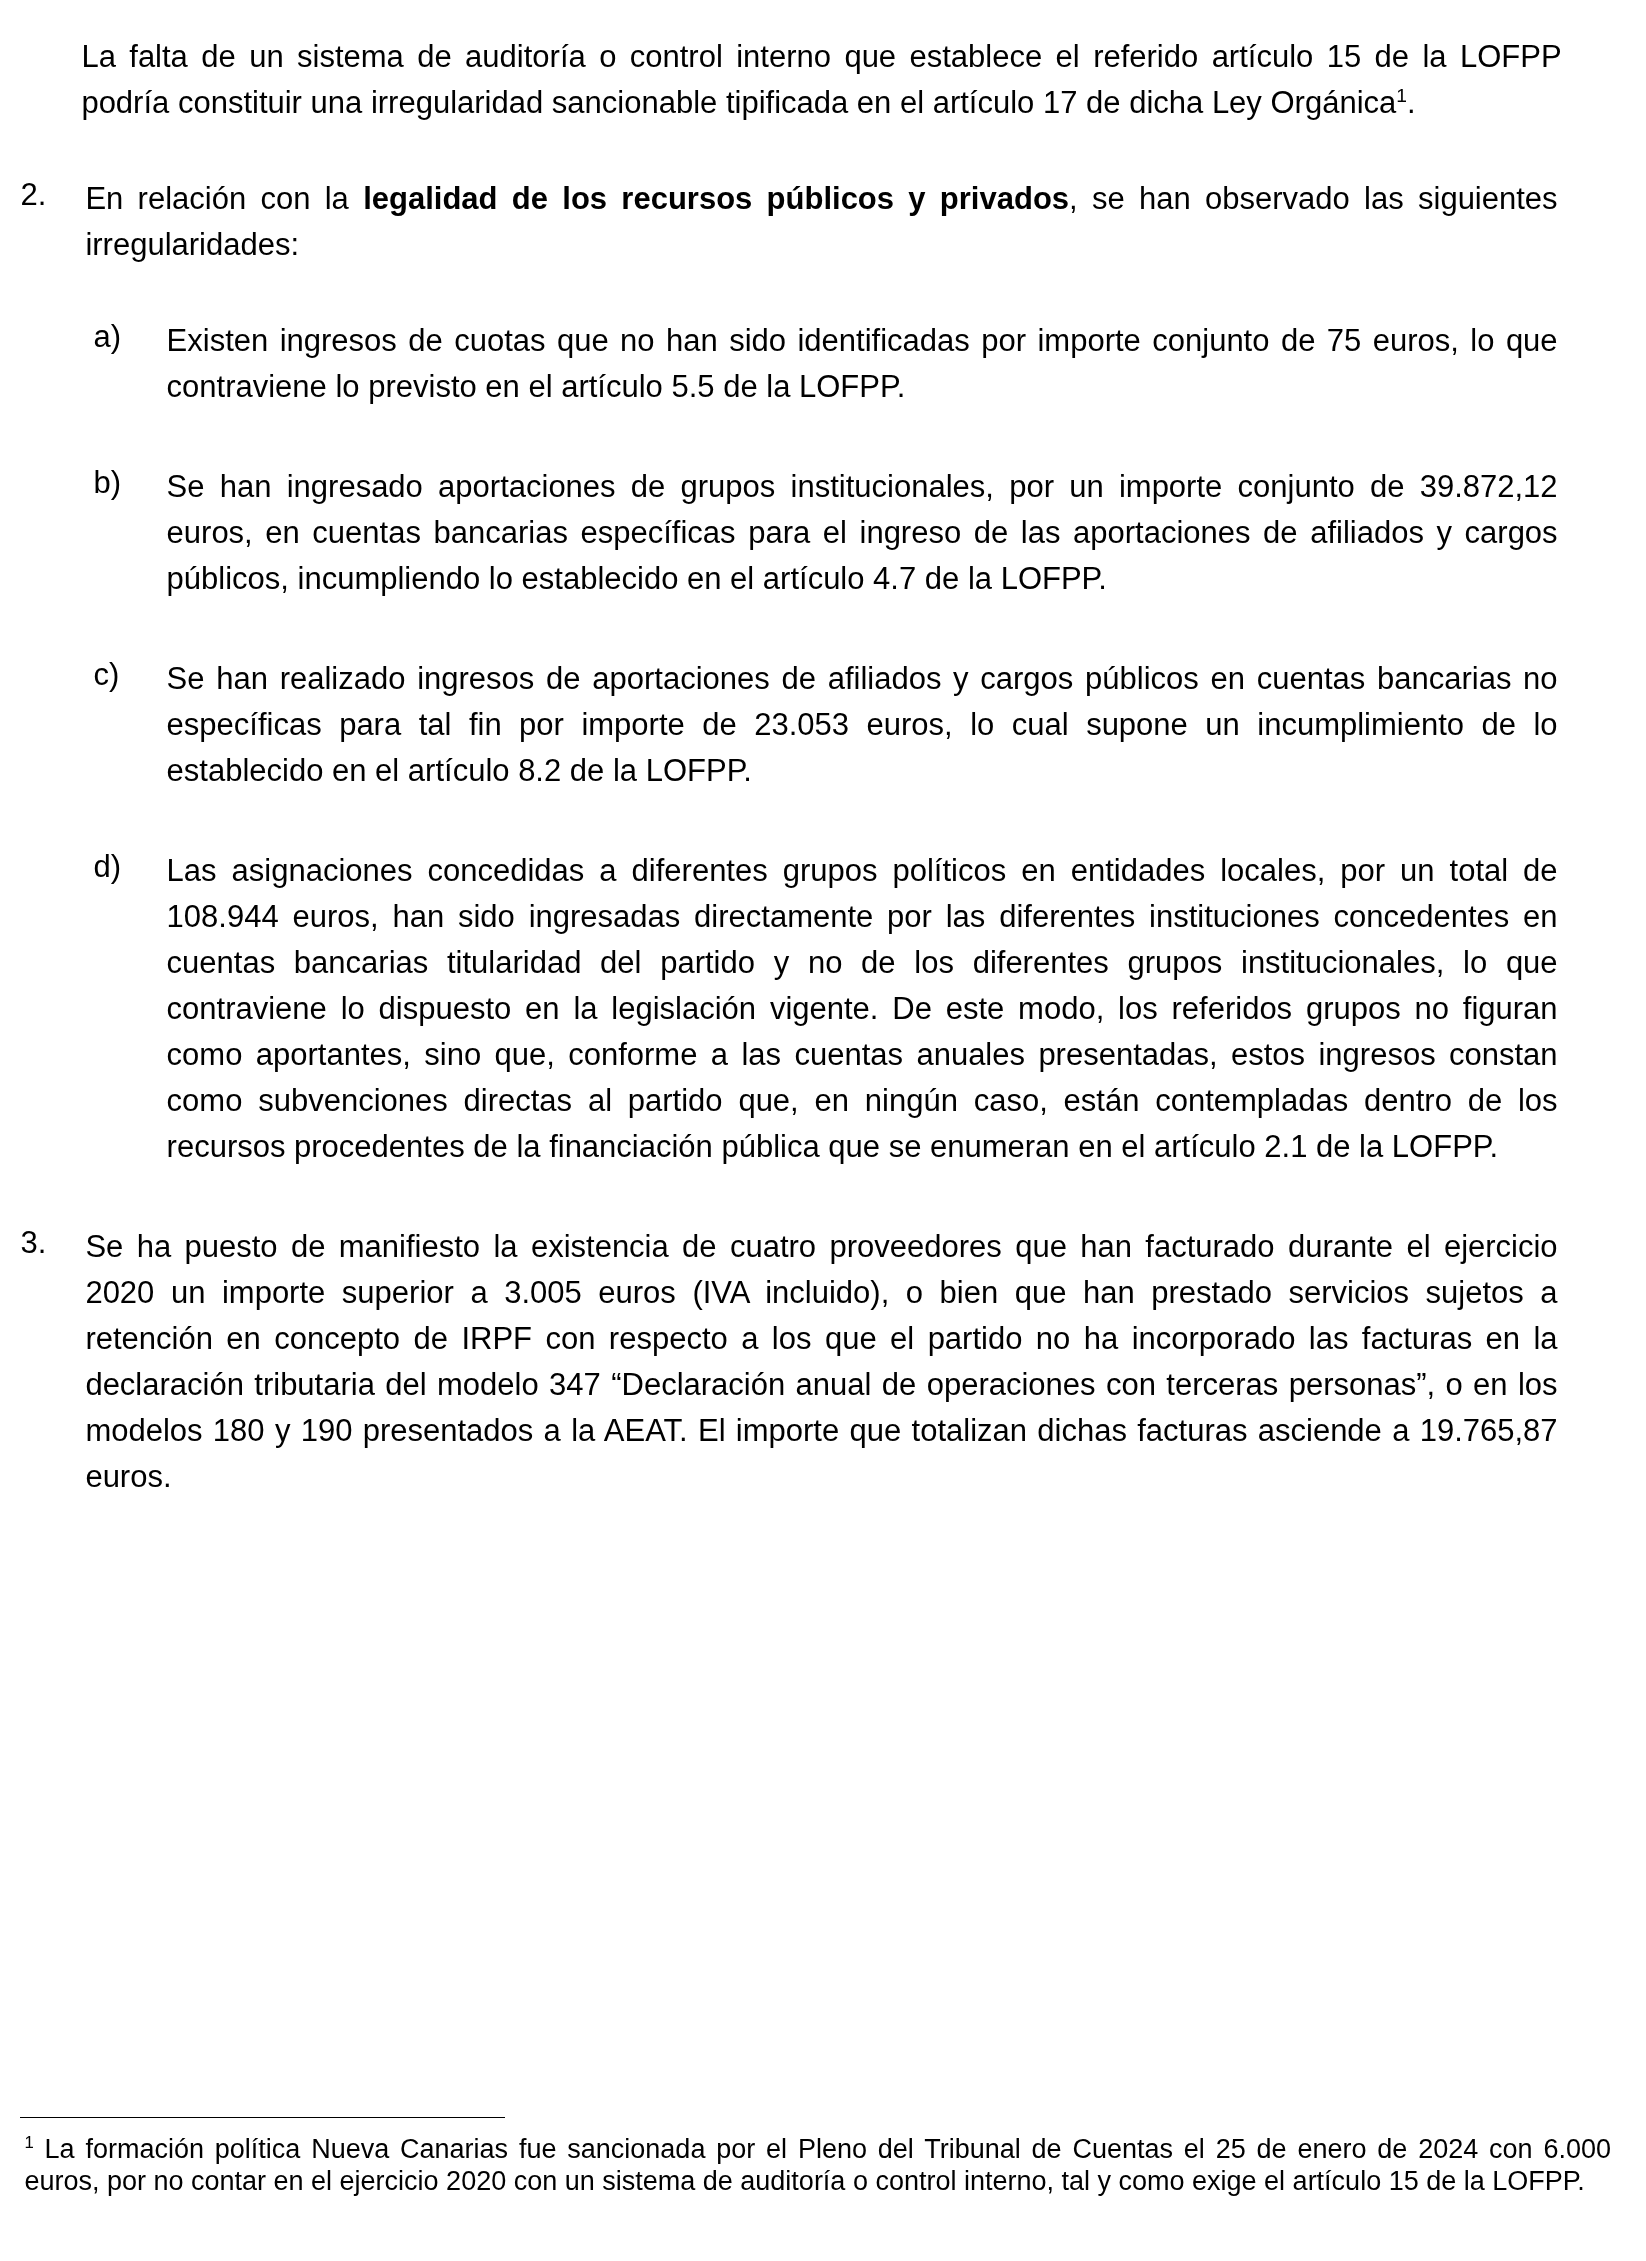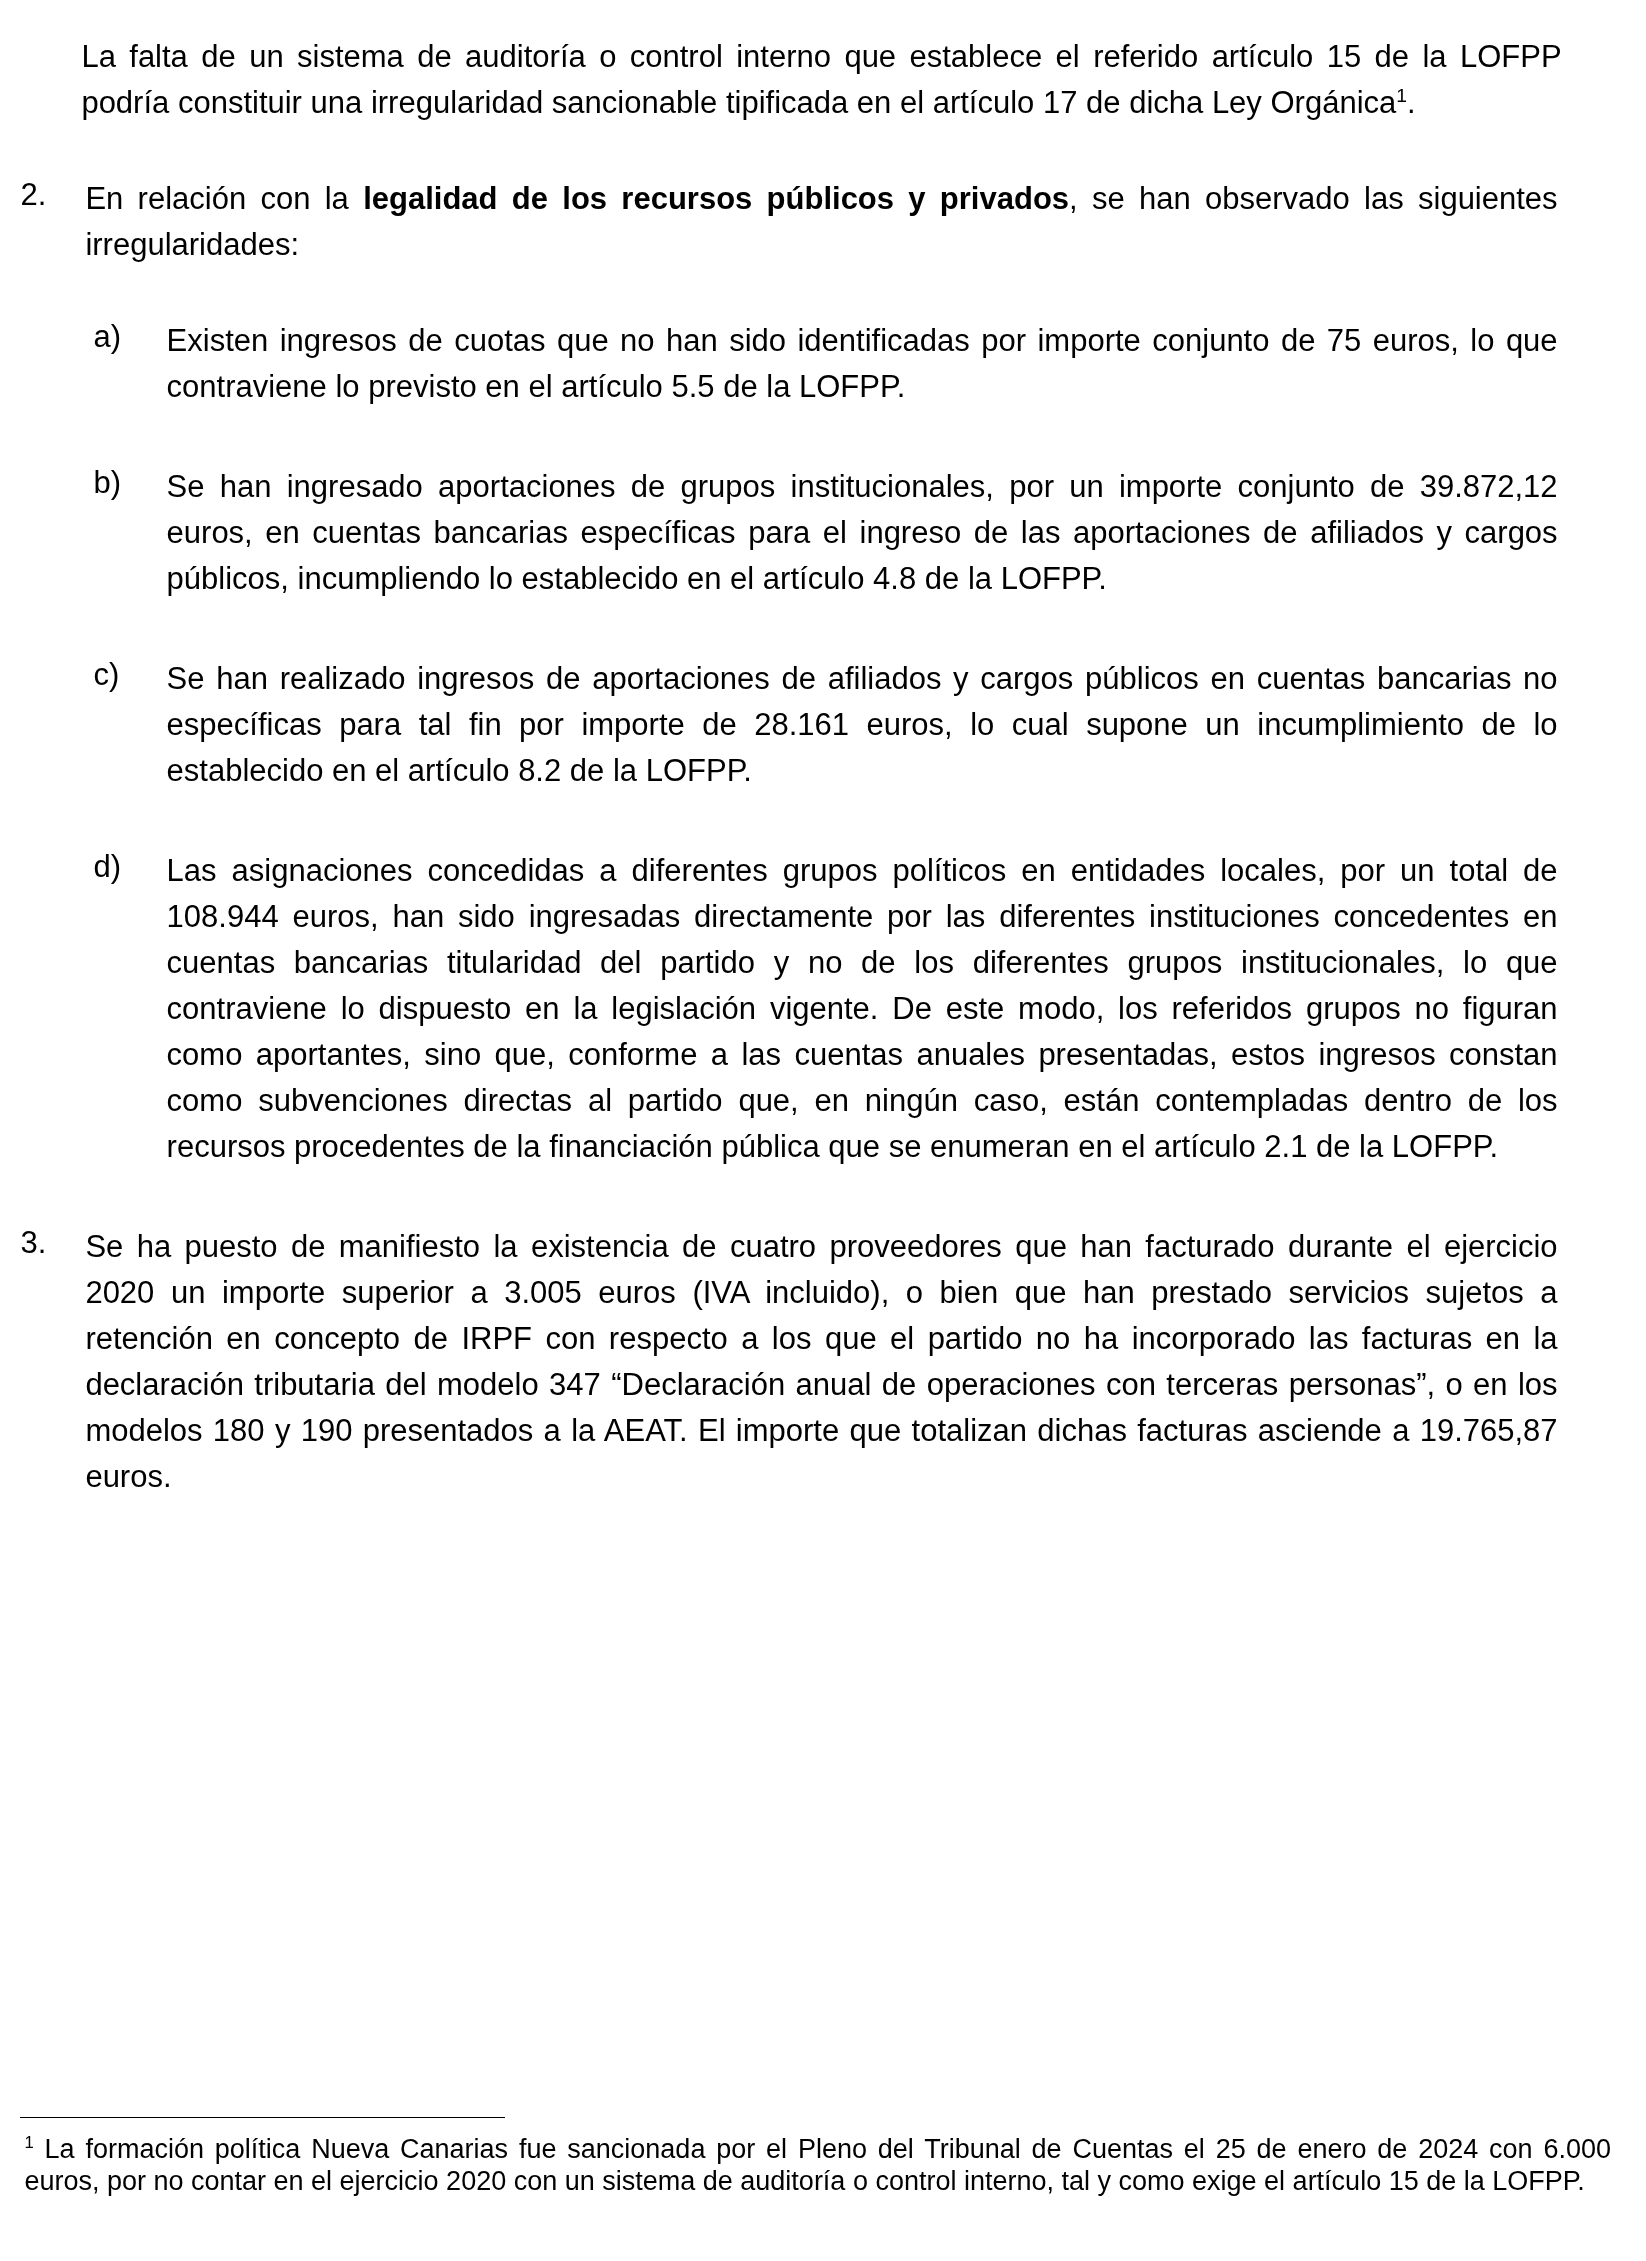--- a/index.html
+++ b/index.html
@@ -85,26 +85,26 @@
       <div class="item-body">
         <p><span>En relación con la </span><strong>legalidad de los recursos públicos y privados</strong><span>, se han observado las siguientes irregularidades:</span></p>
 
         <div class="subitem">
           <div class="sub-letter">a)</div>
           <p class="sub-body">Existen ingresos de cuotas que no han sido identificadas por importe conjunto de 75 euros, lo que contraviene lo previsto en el artículo 5.5 de la LOFPP.</p>
         </div>
 
         <div class="subitem">
           <div class="sub-letter">b)</div>
-          <p class="sub-body">Se han ingresado aportaciones de grupos institucionales, por un importe conjunto de 39.872,12 euros, en cuentas bancarias específicas para el ingreso de las aportaciones de afiliados y cargos públicos, incumpliendo lo establecido en el artículo 4.8 de la LOFPP.</p>
+          <p class="sub-body">Se han ingresado aportaciones de grupos institucionales, por un importe conjunto de 39.872,12 euros, en cuentas bancarias específicas para el ingreso de las aportaciones de afiliados y cargos públicos, incumpliendo lo establecido en el artículo 4.7 de la LOFPP.</p>
         </div>
 
         <div class="subitem">
           <div class="sub-letter">c)</div>
-          <p class="sub-body">Se han realizado ingresos de aportaciones de afiliados y cargos públicos en cuentas bancarias no específicas para tal fin por importe de 28.161 euros, lo cual supone un incumplimiento de lo establecido en el artículo 8.2 de la LOFPP.</p>
+          <p class="sub-body">Se han realizado ingresos de aportaciones de afiliados y cargos públicos en cuentas bancarias no específicas para tal fin por importe de 23.053 euros, lo cual supone un incumplimiento de lo establecido en el artículo 8.2 de la LOFPP.</p>
         </div>
 
         <div class="subitem">
           <div class="sub-letter">d)</div>
           <p class="sub-body">Las asignaciones concedidas a diferentes grupos políticos en entidades locales, por un total de 108.944 euros, han sido ingresadas directamente por las diferentes instituciones concedentes en cuentas bancarias titularidad del partido y no de los diferentes grupos institucionales, lo que contraviene lo dispuesto en la legislación vigente. De este modo, los referidos grupos no figuran como aportantes, sino que, conforme a las cuentas anuales presentadas, estos ingresos constan como subvenciones directas al partido que, en ningún caso, están contempladas dentro de los recursos procedentes de la financiación pública que se enumeran en el artículo 2.1 de la LOFPP.</p>
         </div>
       </div>
     </div>
 
     <div class="list-item">

